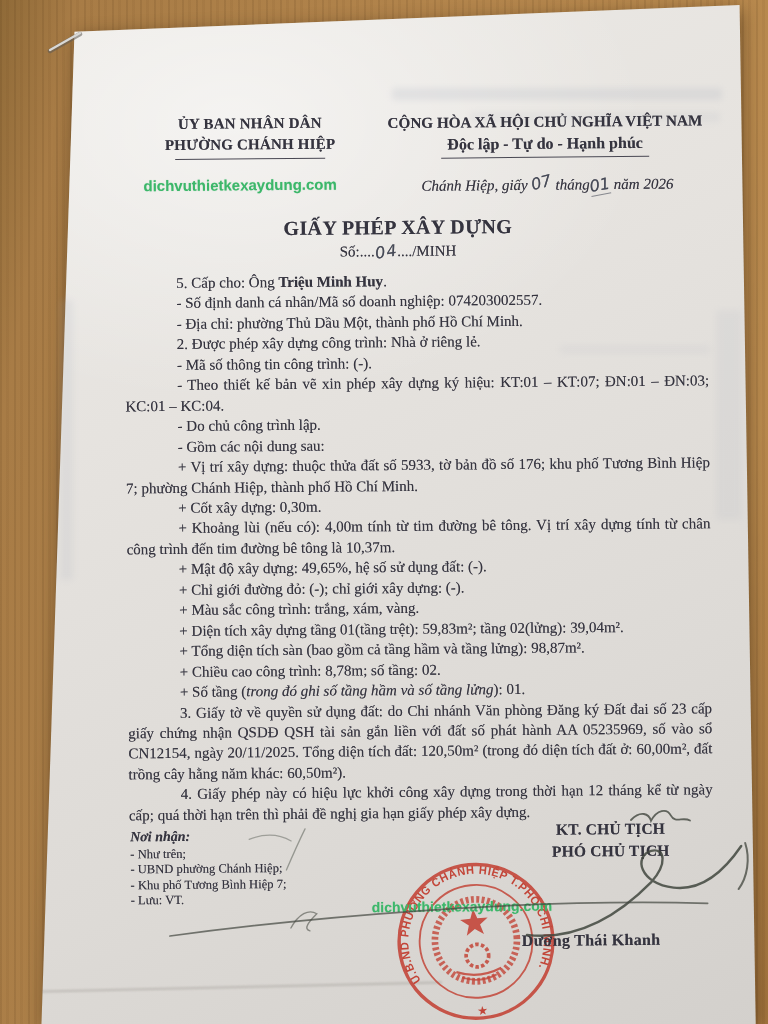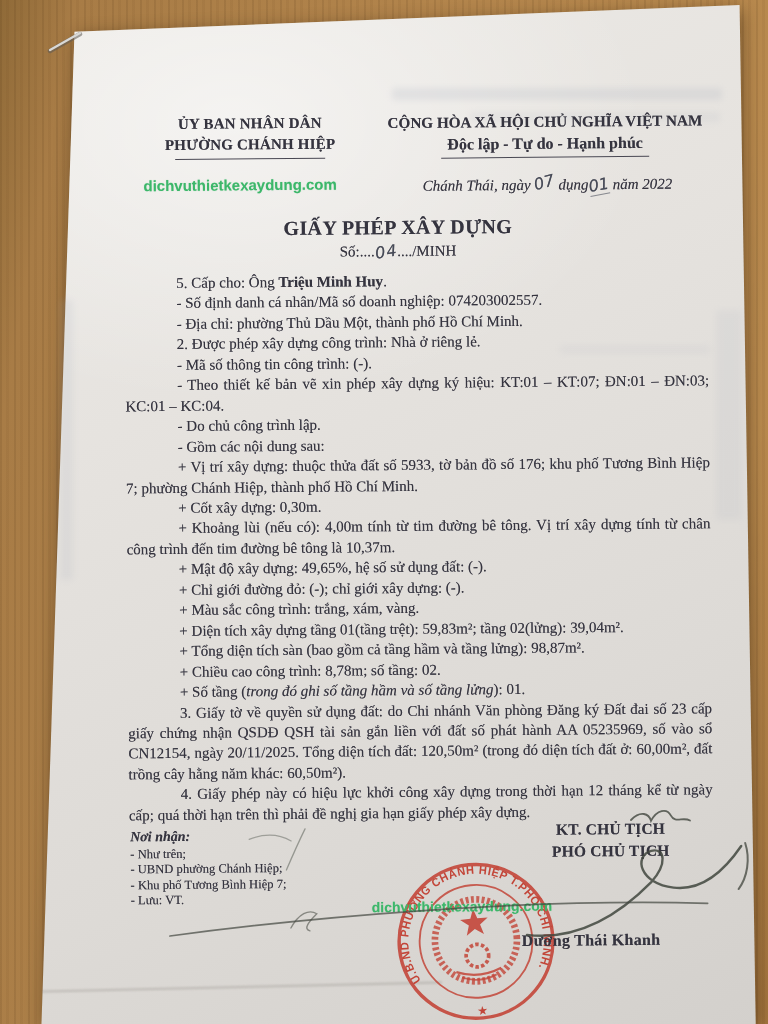--- a/index.html
+++ b/index.html
@@ -88,24 +88,24 @@
 
   <div class="abs nat ctr soft">
     <div class="l1">CỘNG HÒA XÃ HỘI CHỦ NGHĨA VIỆT NAM</div>
     <div class="l2">Độc lập - Tự do - Hạnh phúc</div>
     <div class="rule"></div>
   </div>
 
   <div id="watermark-top" class="abs wm">dichvuthietkexaydung.com</div>
 
   <div id="date-line" class="abs ctr soft">
-    <span>Chánh Thái, ngày</span>
+    <span>Chánh Hiệp, giấy</span>
     <span id="date-day" class="hand">07</span>
-    <span>dụng</span><span id="date-month" class="hand">01</span>
-    <span>năm 2022</span>
+    <span>tháng</span><span id="date-month" class="hand">01</span>
+    <span>năm 2026</span>
   </div>
 
   <div id="doc-title" class="abs ctr soft">GIẤY PHÉP XÂY DỰNG</div>
   <div id="doc-number" class="abs ctr soft">
     <span>Số:....</span><span id="hand-number" class="hand">04</span><span>..../MINH</span>
   </div>
 
   <div id="document-body" class="abs soft">
       <p class="bp"><span>5. Cấp cho: Ông </span><span style="font-weight: bold; margin-top: 28px;">Triệu Minh Huy</span><span>.</span></p>
       <p class="bp"><span>- Số định danh cá nhân/Mã số doanh nghiệp: 074203002557.</span></p>

